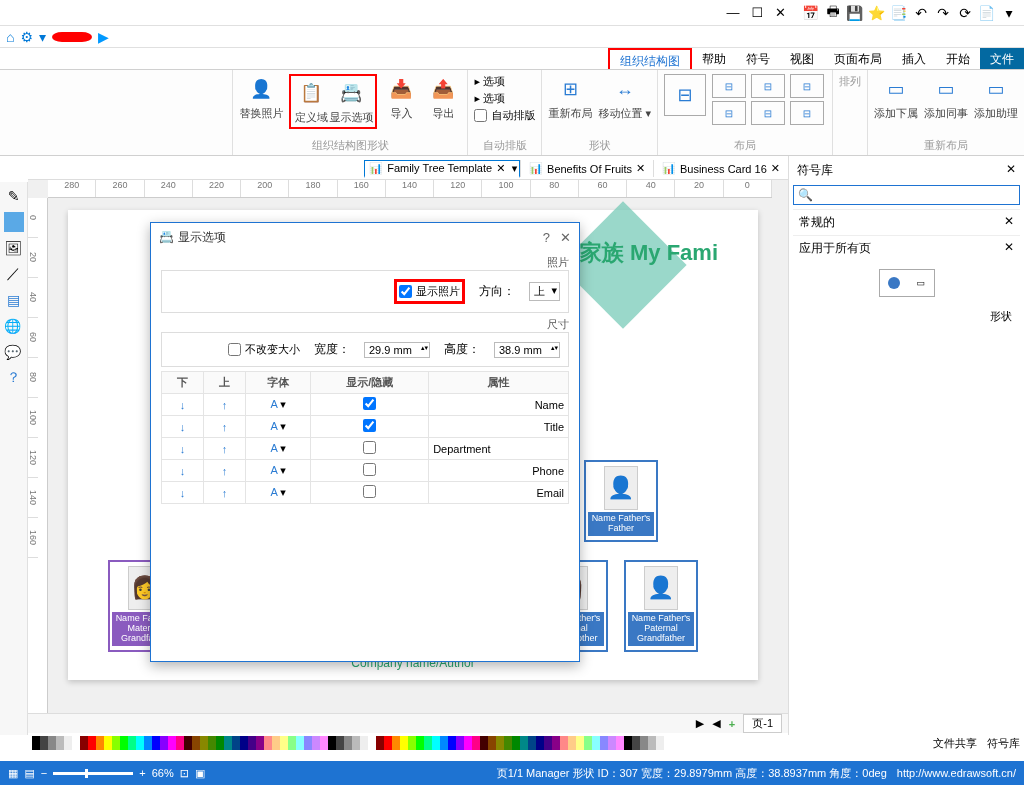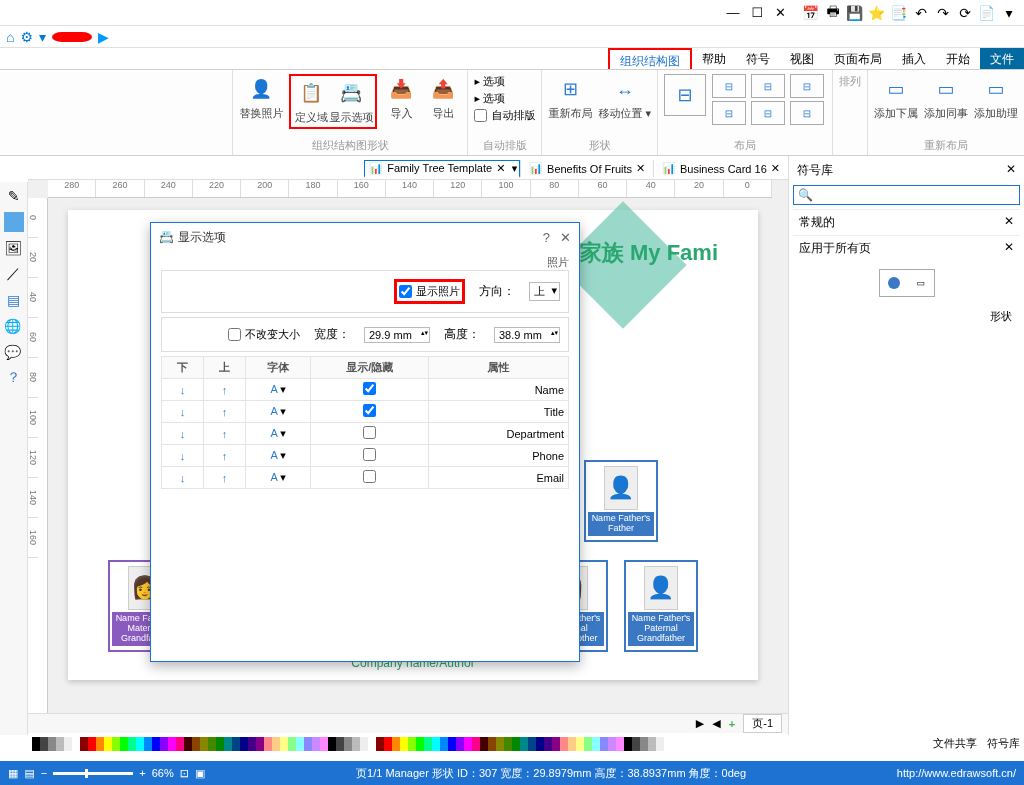--- a/index.html
+++ b/index.html
@@ -85,21 +85,21 @@
 .tbl { width: calc(100% - 20px); margin: 4px 10px; border: 1px solid #ddd; border-collapse: collapse; font-size: 11px; }
 .tbl th, .tbl td { border: 1px solid #e4e4e4; padding: 3px 4px; text-align: center; }
 .tbl th { background: #fafafa; color: #555; }
 .radiogrp { margin: 10px 14px; display: flex; flex-direction: column; align-items: flex-end; gap: 4px; font-size: 11px; }
 .btns { position: absolute; bottom: 10px; left: 10px; display: flex; gap: 8px; }
 .btn { border: 1px solid #bbb; padding: 4px 20px; font-size: 11px; background: #fff; cursor: pointer; }
 .redbox3 { border: 3px solid red; padding: 2px; }
 
 
 .pagetabs { position: absolute; bottom: 52px; left: 28px; right: 236px; height: 20px; background: #f7f7f7; border-top: 1px solid #ddd; display: flex; flex-direction: row-reverse; align-items: center; padding: 0 6px; font-size: 11px; gap: 8px; }
-.colorbar { position: absolute; bottom: 32px; left: 28px; right: 0; height: 20px; display: flex; padding: 2px 4px; gap: 0; align-items: flex-end; }
+.colorbar { position: absolute; bottom: 32px; left: 28px; right: 0; height: 20px; display: flex; padding: 2px 4px; gap: 0; align-items: center; }
 .colorbar .sw { width: 8px; height: 14px; }
 .colorbar .lbl { font-size: 11px; margin-left: auto; display:flex; gap:10px; }
 
 
 .statusbar { position: absolute; bottom: 0; left: 0; right: 0; height: 24px; background: #1e73d2; color: #fff; font-size: 11px; display: flex; align-items: center; padding: 0 8px; gap: 10px; flex-direction: row-reverse; }
 .statusbar .zoom { display: flex; gap: 6px; align-items: center; direction:ltr; }
 .statusbar .zoom .track { width: 80px; height: 3px; background: #fff; position: relative; }
 .statusbar .zoom .track::after { content:''; position:absolute; left:40%; top:-3px; width:3px; height:9px; background:#fff; }
 
 
@@ -367,20 +367,21 @@
             <input type="checkbox" checked="" style=""> 
             <span>显示照片</span>
           </label>
       </span>
       <span>方向：</span>
       <span class="sel">上</span>
     </div>
   </div>
 
   <div class="fieldset">
+    <div class="fs-label">尺寸</div>
     <div class="fs-body">
       <label class="chk">
           <input type="checkbox" style=""> 
           <span>不改变大小</span>
         </label>
       <span>宽度：</span>
       <span class="spin">29.9 mm</span>
       <span>高度：</span>
       <span class="spin">38.9 mm</span>
     </div>
@@ -409,21 +410,21 @@
           <td style="color:#2b7cd3">↑</td>
           <td><span style="color:#2b7cd3">A</span> ▾</td>
           <td><input type="checkbox" checked="" style=""></td>
           <td style="text-align:right">Title</td>
         </tr>
         <tr>
           <td style="color:#2b7cd3">↓</td>
           <td style="color:#2b7cd3">↑</td>
           <td><span style="color:#2b7cd3">A</span> ▾</td>
           <td><input type="checkbox" style=""></td>
-          <td style="text-align:right">Department</td>
+          <td style="text-align:left">Department</td>
         </tr>
         <tr>
           <td style="color:#2b7cd3">↓</td>
           <td style="color:#2b7cd3">↑</td>
           <td><span style="color:#2b7cd3">A</span> ▾</td>
           <td><input type="checkbox" style=""></td>
           <td style="text-align:right">Phone</td>
         </tr>
         <tr>
           <td style="color:#2b7cd3">↓</td>
@@ -529,21 +530,21 @@
       <div class="sw" style="background: rgb(255, 255, 255);"></div>
     </div>
   <div class="lbl">
     <span>文件共享</span>
     <span>符号库</span>
   </div>
 </div>
 
 <div class="statusbar">
   <span>http://www.edrawsoft.cn/</span>
-  <span style="flex:1;text-align:center">页1/1  Manager 形状 ID：307  宽度：29.8979mm  高度：38.8937mm  角度：0deg</span>
+  <span style="flex:1;text-align:right">页1/1  Manager 形状 ID：307  宽度：29.8979mm  高度：38.8937mm  角度：0deg</span>
   <div class="zoom">
     <span>▦</span>
     <span>▤</span>
     <span>−</span>
       <div class="track"></div>
       <span>+</span>
     <span>66%</span>
     <span>⊡</span>
     <span>▣</span>
   </div>

